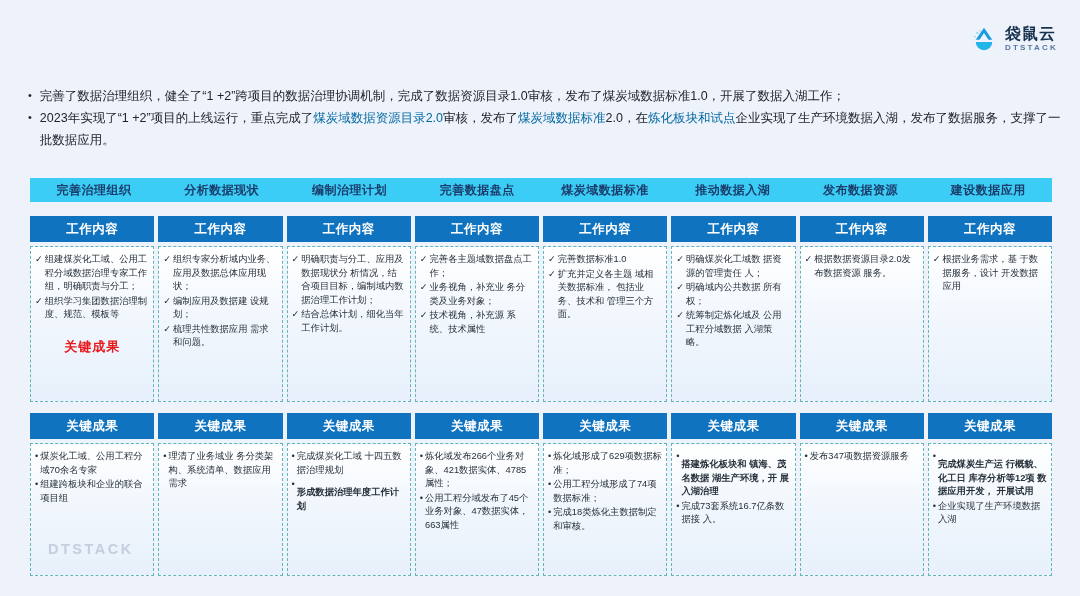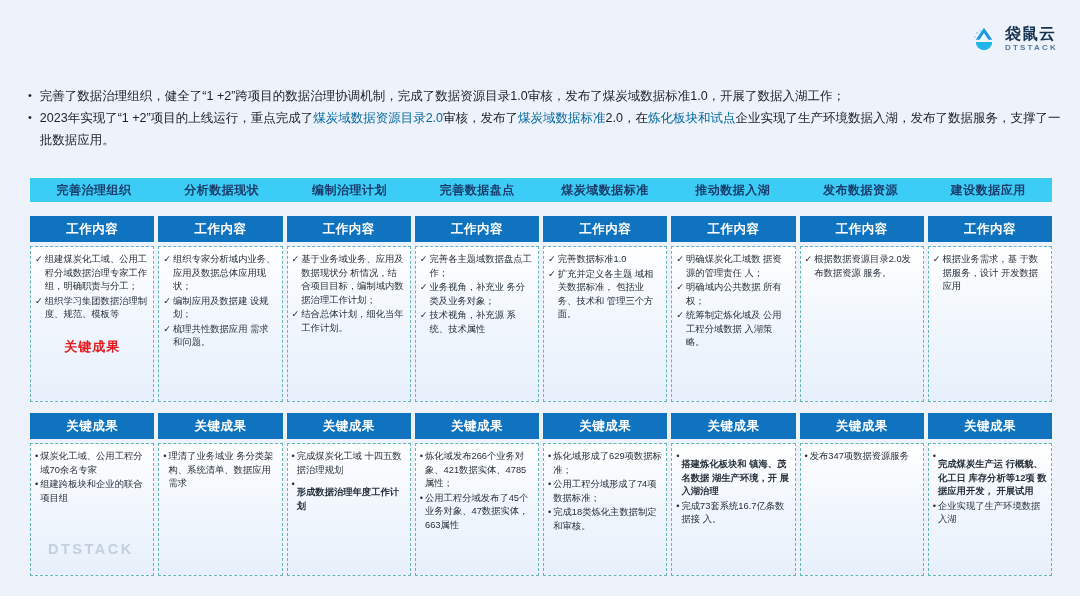--- a/index.html
+++ b/index.html
@@ -187,21 +187,21 @@
             <span class="mk">•</span>
             <span class="tx">理清了业务域业 务分类架构、系统清单、数据应用需求</span>
           </div>
         </div>
       </div>
       <div class="col">
         <div class="cap">工作内容</div>
         <div class="box work" style="border-color: rgb(99, 182, 182);">
           <div class="item">
             <span class="mk">✓</span>
-            <span class="tx">基于业务域业务、应用及数据现状分  析情况，结合项目目标，编制域内数 据治理工作计划；</span>
+            <span class="tx">明确职责与分工、应用及数据现状分  析情况，结合项目目标，编制域内数 据治理工作计划；</span>
           </div>
           <div class="item">
             <span class="mk">✓</span>
             <span class="tx">结合总体计划，细化当年工作计划。</span>
           </div>
         </div>
         <div class="spacer"></div>
         <div class="cap">关键成果</div>
         <div class="box res" style="border-color: rgb(99, 182, 182);">
           <div class="item">

